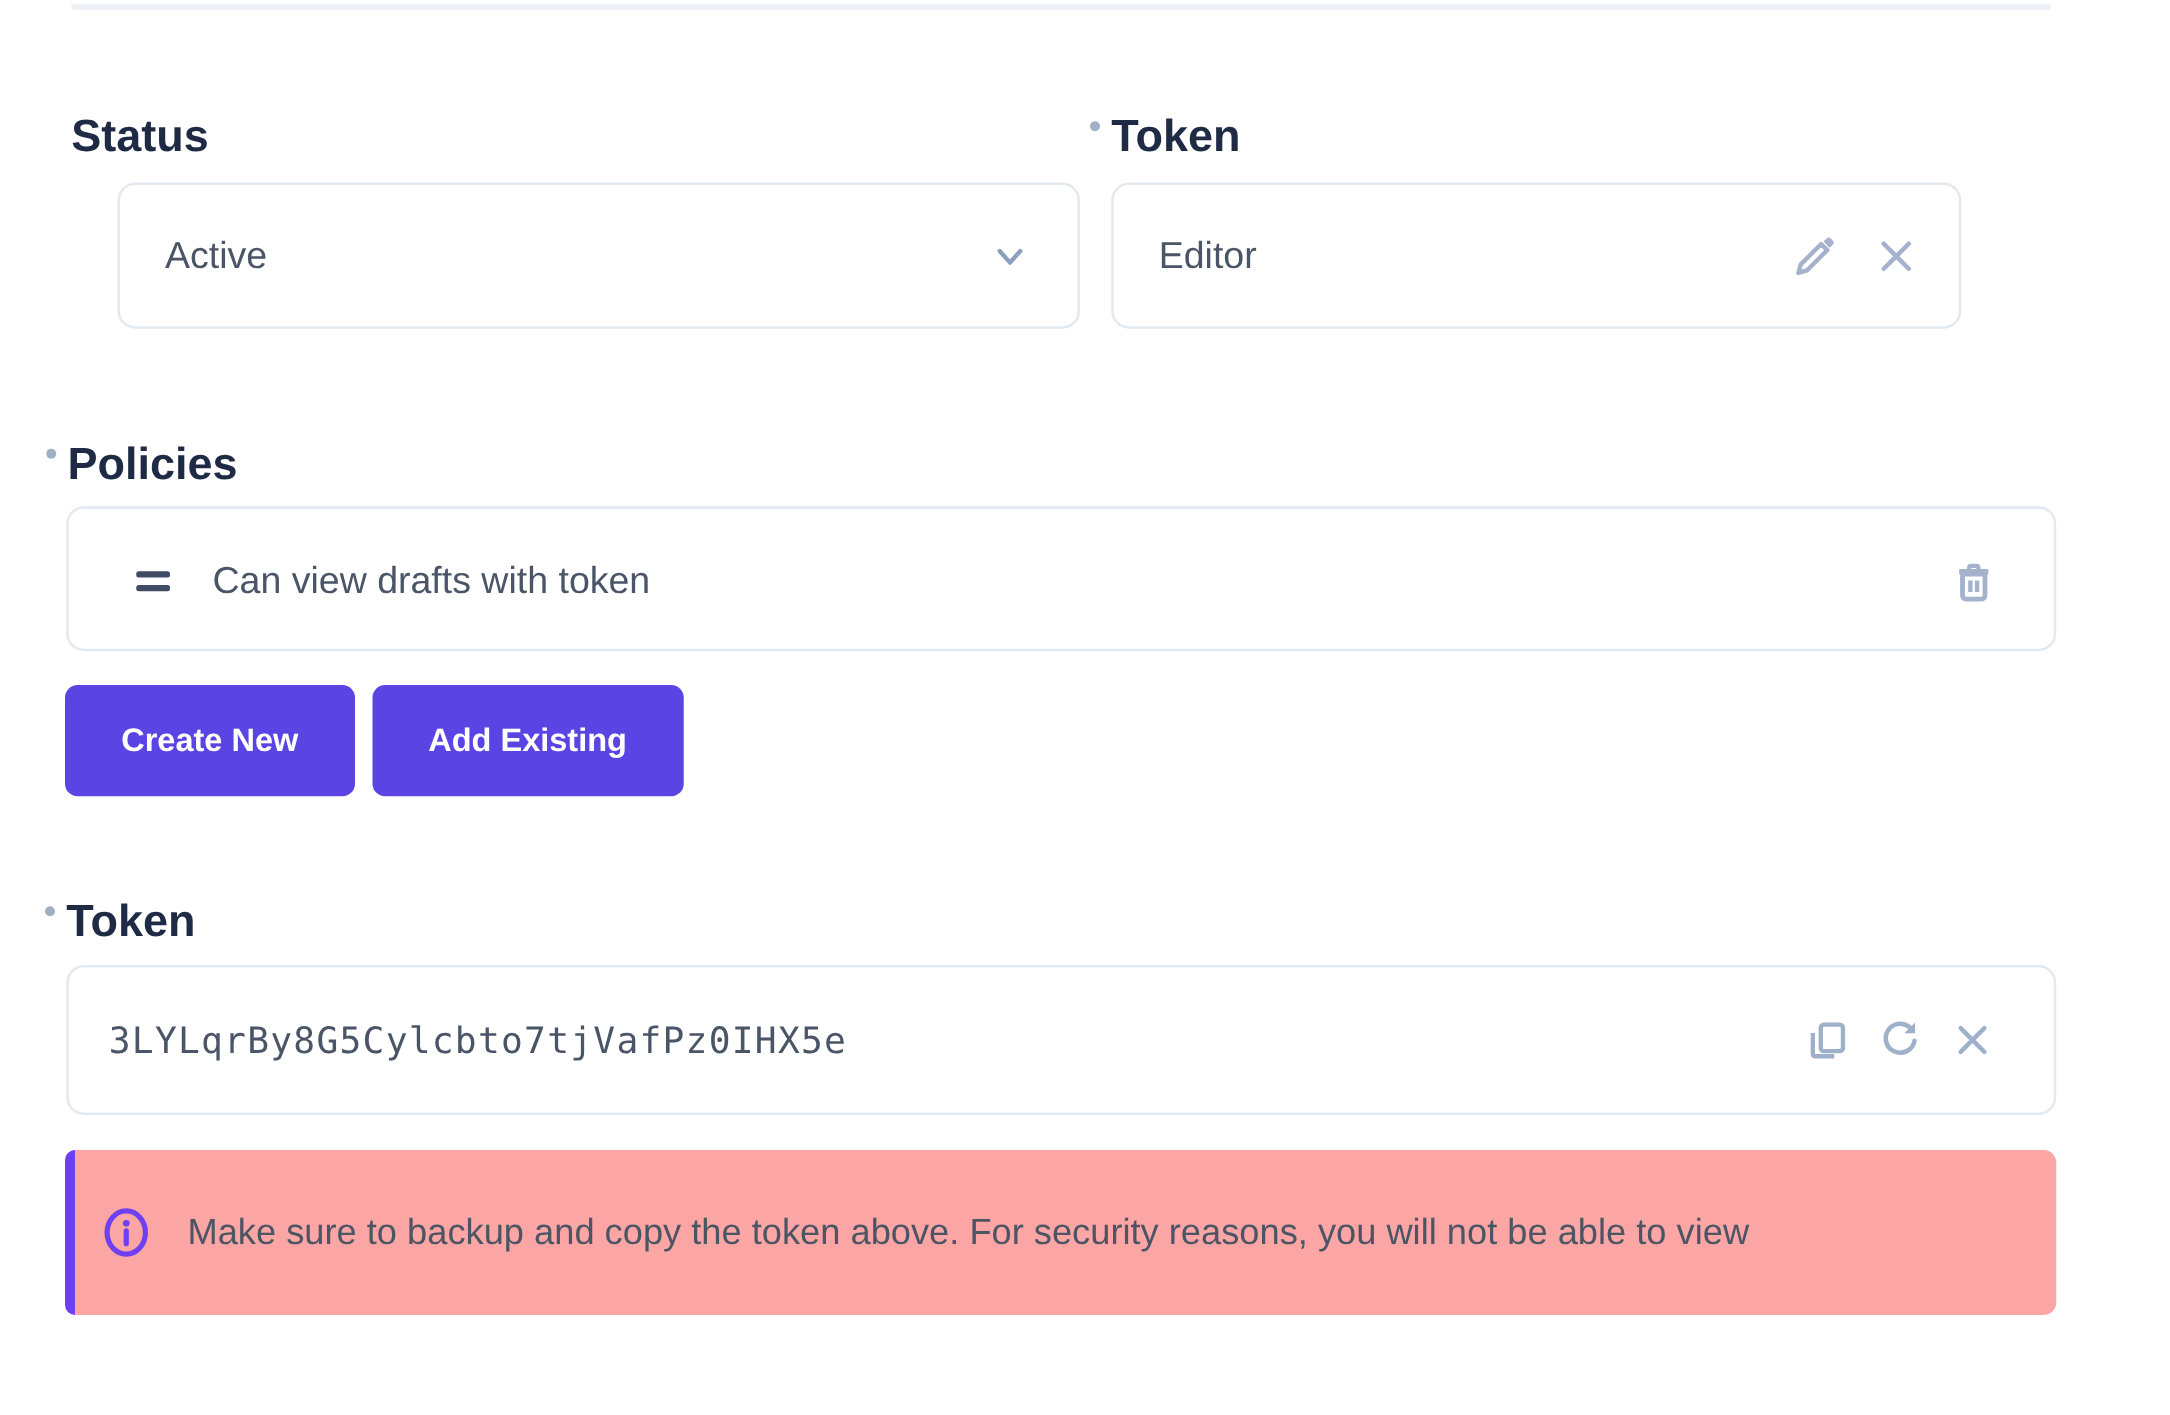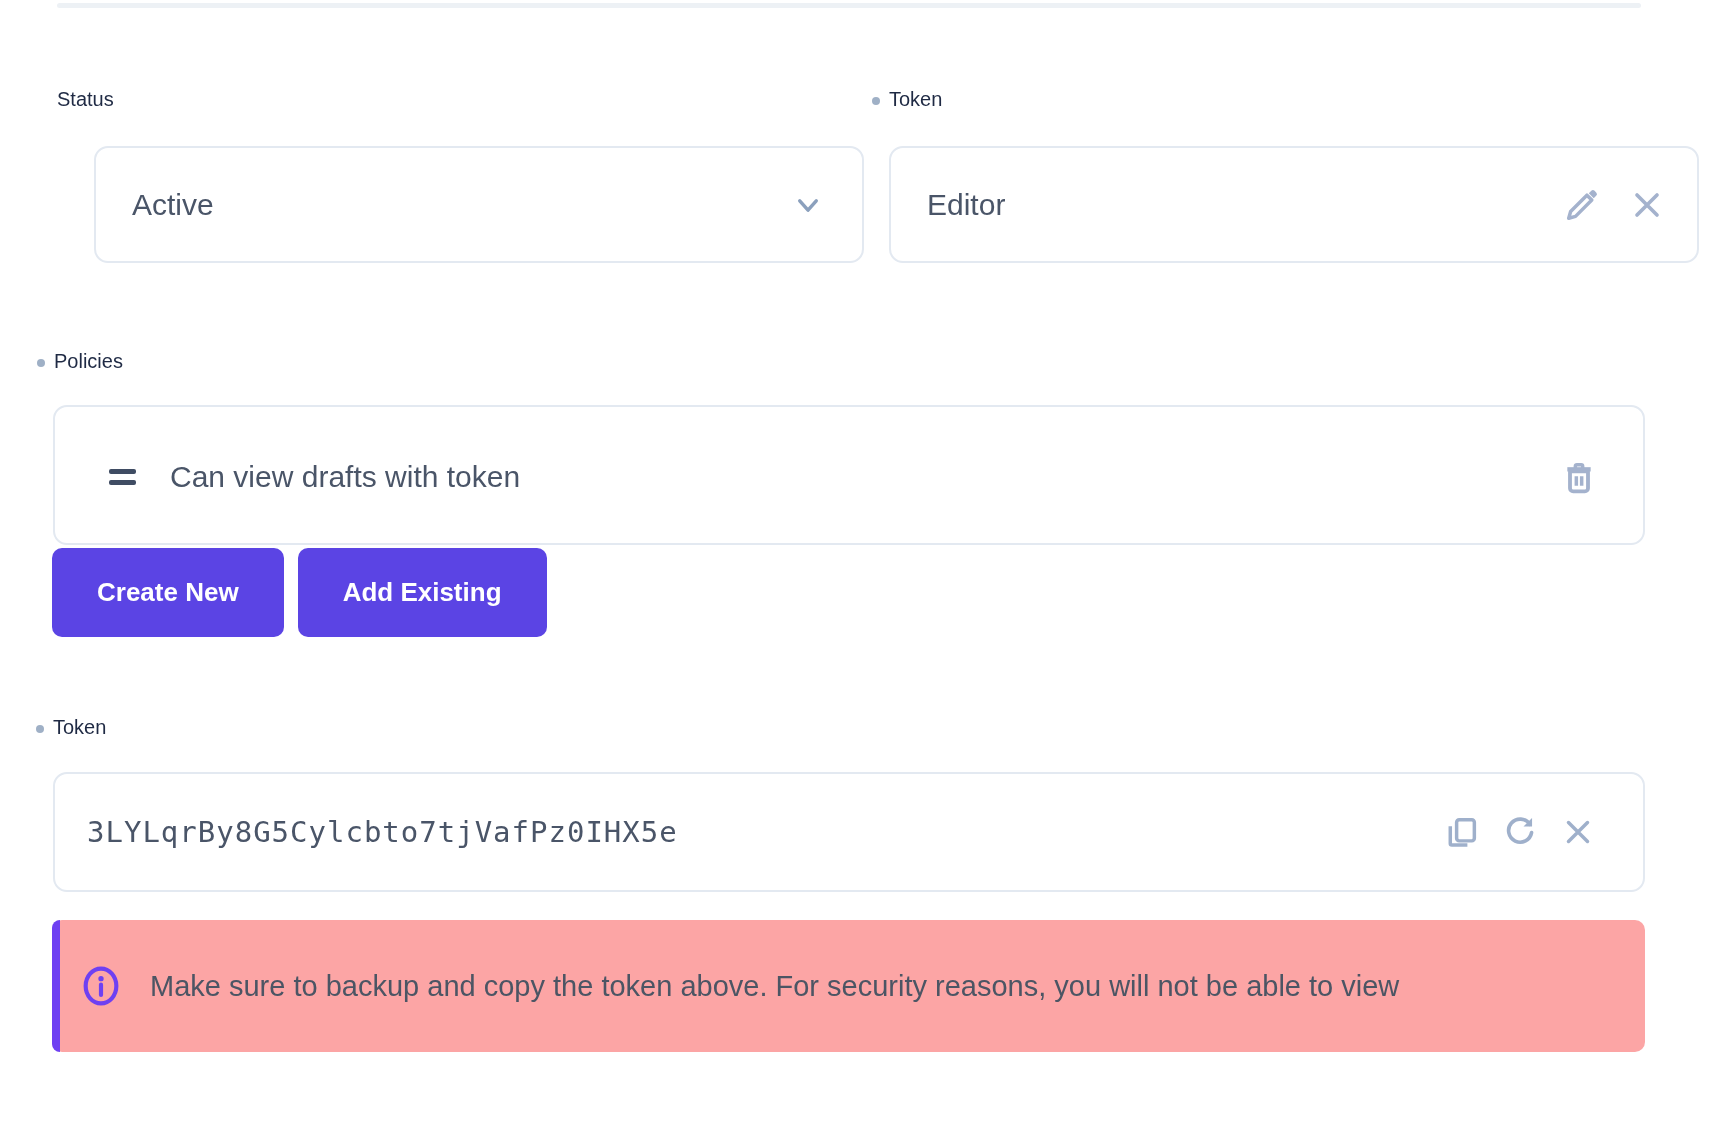--- a/index.html
+++ b/index.html
@@ -3,31 +3,31 @@
 <meta charset="utf-8">
 <style>
   * { margin:0; padding:0; box-sizing:border-box; }
   html,body { width:1736px; height:1132px; background:#ffffff; overflow:hidden; }
   body { font-family:"Liberation Sans", sans-serif; }
   #app { position:relative; width:1736px; height:1132px; background:#fff; }
 
   .top-divider { position:absolute; left:57px; top:3px; width:1584px; height:5px;
     background:#edf1f5; border-radius:3px; }
 
-  .field-label { position:absolute; font-size:20px; font-weight:400; color:#1f2a44; }
+  .field-label { position:absolute; font-size:36px; font-weight:700; color:#1f2a44; }
   .req-dot { position:absolute; left:-17px; top:9px; width:8px; height:8px;
     border-radius:50%; background:#9fb0c6; }
 
   .box { position:absolute; background:#fff; border:2px solid #e3e9f1; border-radius:14px;
     display:flex; align-items:center; }
   .value { font-size:30px; color:#4a5568; }
 
   .status-box { left:53px; top:146px; width:770px; height:117px; padding:0 36px; cursor:pointer;margin-left:41px; }
-  .role-box   { left:889px; top:146px; width:810px; height:117px; padding:0 30px 0 36px; }
-  .policy-box { left:53px; top:405px; width:1592px; height:140px; padding:4px 44px 0 32px; }
+  .role-box   { left:889px; top:146px; width:680px; height:117px; padding:0 30px 0 36px; }
+  .policy-box { left:53px; top:405px; width:1592px; height:116px; padding:4px 44px 0 32px; }
   .token-box  { left:53px; top:772px; width:1592px; height:120px; padding:0 46px 0 32px;gap:35px; }
 
   .spacer { flex:1; }
   .icon { display:flex; align-items:center; justify-content:center; color:#a4b2cd; }
   .icon.clickable { cursor:pointer; }
   .chevron { color:#8ba0bd; }
   .token-icons { display:flex; align-items:center; gap:20px; color:#9fb0cb; }
 
   .drag-handle { display:flex; flex-direction:column; gap:6px; margin:0 34px 0 22px; cursor:grab; }
   .drag-handle i { display:block; width:27px; height:5px; border-radius:2px; background:#3f4c63; }

